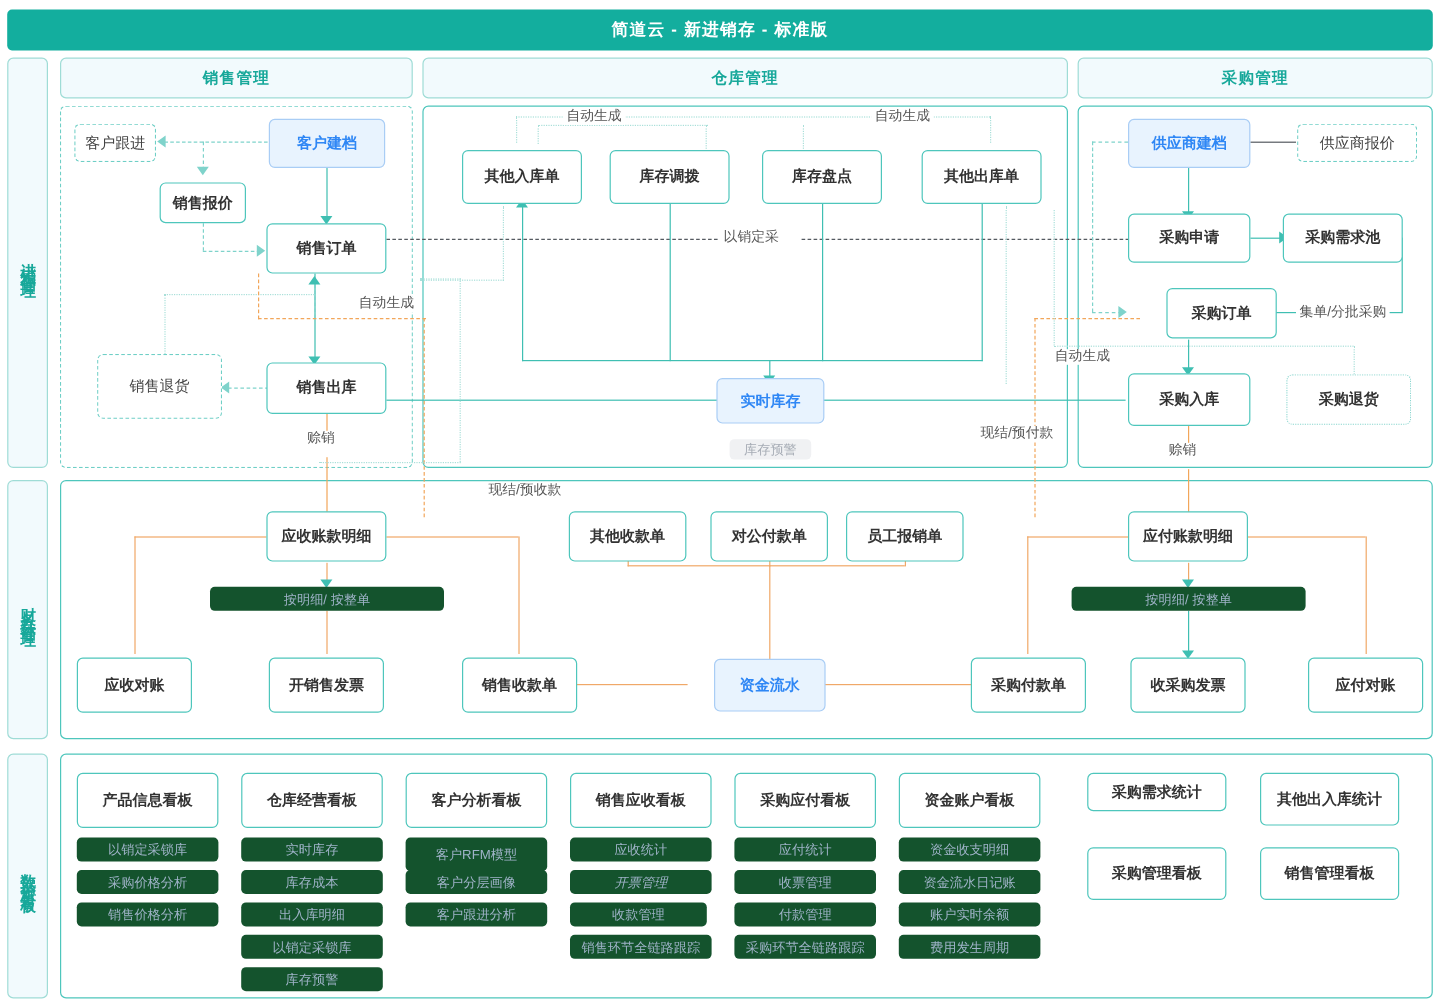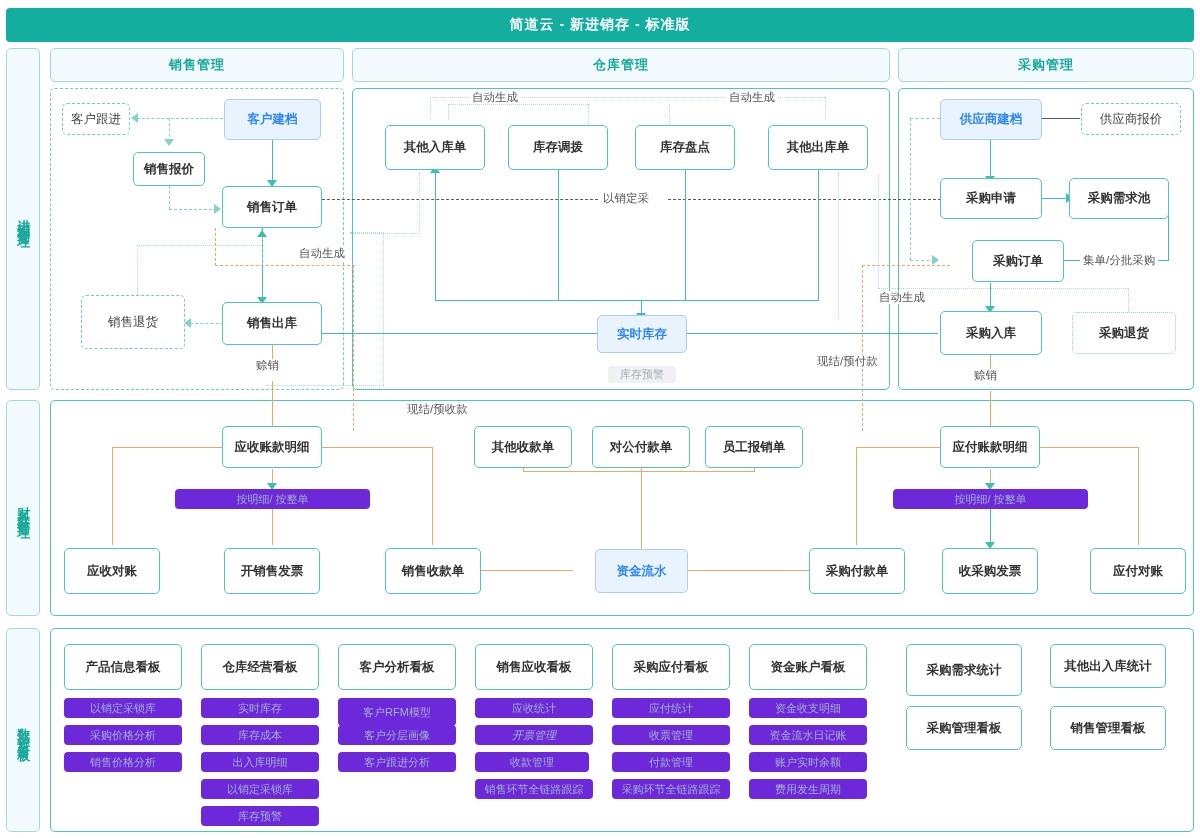--- a/index.html
+++ b/index.html
@@ -95,21 +95,21 @@
   .node.dotted { border-style: dotted; border-color: #8bd6cf; font-weight: bold; color: #333; }
   .node.hl {
     background: #e8f3fe;
     border: 1px solid #a9cdf5;
     color: #2f87f5;
     font-weight: bold;
   }
   
   .tag {
     position: absolute;
-    background: #6d28d9;
+    background: #14532d;
     border-radius: 4px;
     color: #9fb3c8;
     font-size: 11px;
     display: flex;
     align-items: center;
     justify-content: center;
     text-align: center;
     z-index: 4;
   }
   .tag.grey { background: #f0f1f3; color: #a6acb5; }
@@ -393,19 +393,19 @@
       <div class="tag" style="left: 612px; top: 725px; width: 118px; height: 20px;">收票管理</div>
       <div class="tag" style="left: 612px; top: 752px; width: 118px; height: 20px;">付款管理</div>
       <div class="tag" style="left: 612px; top: 779px; width: 118px; height: 20px;">采购环节全链路跟踪</div>
       <div class="node" style="left: 749px; top: 644px; width: 118px; height: 46px;">资金账户看板</div>
       <div class="tag" style="left: 749px; top: 698px; width: 118px; height: 20px;">资金收支明细</div>
       <div class="tag" style="left: 749px; top: 725px; width: 118px; height: 20px;">资金流水日记账</div>
       <div class="tag" style="left: 749px; top: 752px; width: 118px; height: 20px;">账户实时余额</div>
       <div class="tag" style="left: 749px; top: 779px; width: 118px; height: 20px;">费用发生周期</div>
     </div>
   <div id="dashboard-extra">
-      <div class="node" style="left: 906px; top: 644px; width: 116px; height: 52px;">采购需求统计</div>
+      <div class="node" style="left: 906px; top: 644px; width: 116px; height: 32px;">采购需求统计</div>
       <div class="node" style="left: 1050px; top: 644px; width: 116px; height: 44px;">其他出入库统计</div>
       <div class="node" style="left: 906px; top: 706px; width: 116px; height: 44px;">采购管理看板</div>
       <div class="node" style="left: 1050px; top: 706px; width: 116px; height: 44px;">销售管理看板</div>
     </div>
 
 </div>
 
 </body></html>

